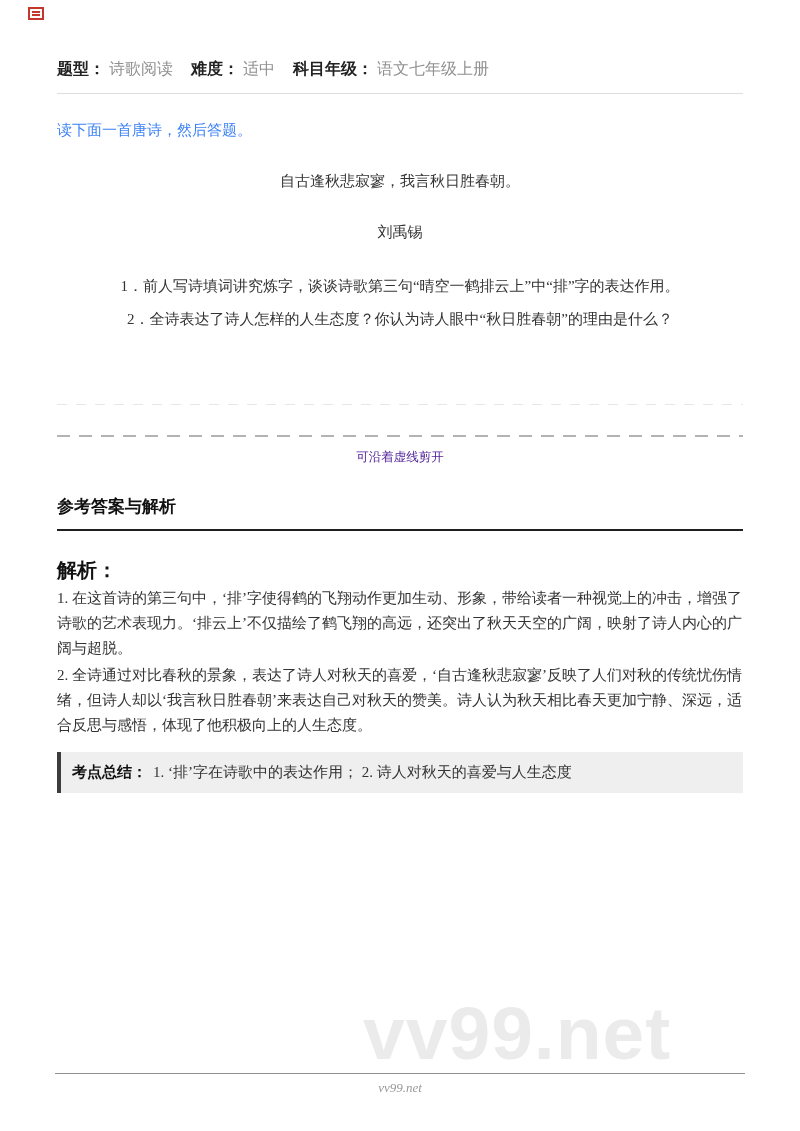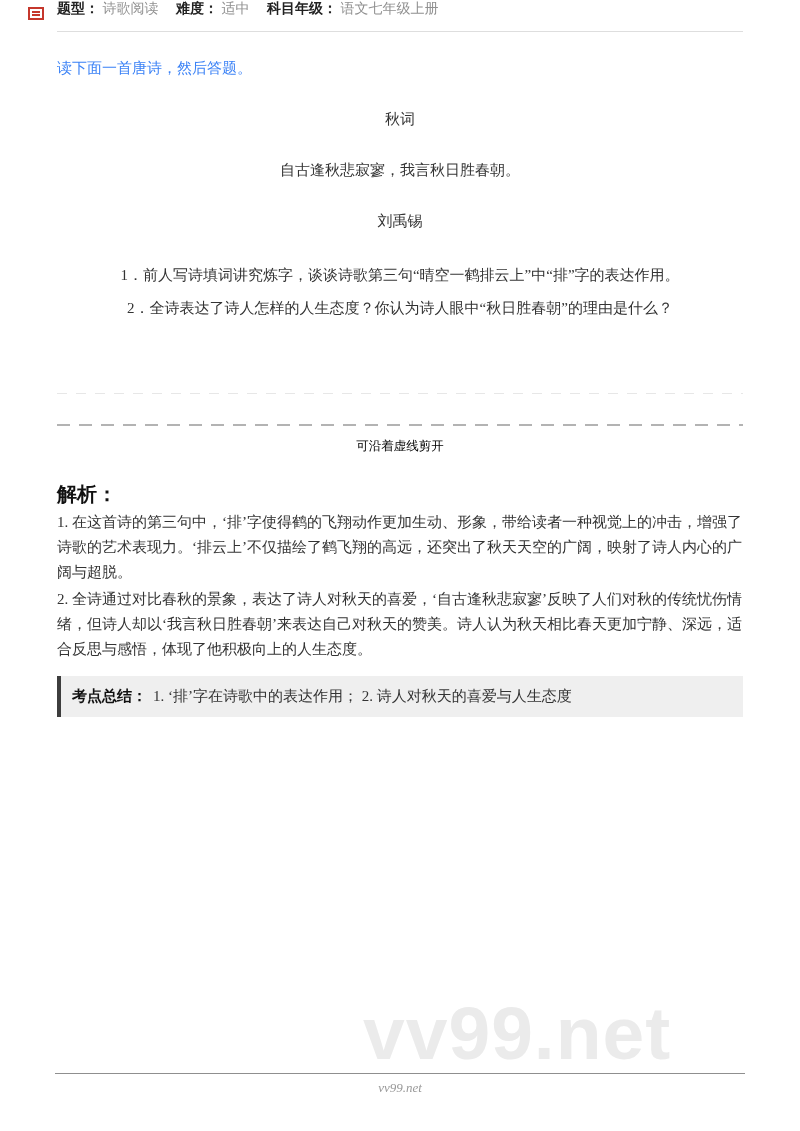--- a/index.html
+++ b/index.html
@@ -14,21 +14,21 @@
   
   .logo { position:absolute; left:28px; top:7px; width:16px; height:13px;
           border:2px solid #c5372c; }
   .logo::before { content:""; position:absolute; left:2px; right:2px; top:2px;
           height:2px; background:#c5372c; }
   .logo::after  { content:""; position:absolute; left:2px; right:2px; bottom:2px;
           height:2px; background:#c5372c; }
 
   .content { position:relative; padding:0 57px; z-index:2; }
 
-  .meta { font-size:14px; white-space:nowrap; }
+  .meta { padding-top:59px; font-size:16px; white-space:nowrap; }
   .meta .lbl { font-family:"Liberation Sans","DejaVu Sans",sans-serif;
                font-weight:700; color:#222; }
   .meta .val { color:#909090; margin-right:14px; }
 
   .divider { border-top:1px solid #dedede; margin-top:13px; }
 
   .intro { margin-top:27px; font-size:15px; color:#3b82f6; }
 
   .poem { text-align:center; font-size:15px; color:#333; }
   .poem p { margin-top:32px; }
@@ -36,21 +36,21 @@
   .questions { margin-top:28px; font-size:15px; color:#333; }
   .questions p { line-height:33px;text-align:center; }
 
   .cutline { height:2px; width:100%; }
   .cutline-light { margin-top:68px;
     background:repeating-linear-gradient(90deg,#e7e7e7 0 10px,transparent 10px 19px);
     height:1px; }
   .cutline-dark { margin-top:30px;
     background:repeating-linear-gradient(90deg,#b3b3b3 0 13px,transparent 13px 22px); }
 
-  .cut-note { text-align:center; margin-top:12px; font-size:12.5px; color:#000000; }
+  .cut-note { text-align:center; margin-top:12px; font-size:12.5px; color:#4c1d95; }
 
   .section-title { margin-top:29px; padding-bottom:11px;
     font-family:"Liberation Sans","DejaVu Sans",sans-serif;
     font-size:17px; font-weight:700; color:#111;
     border-bottom:2px solid #1f1f1f; }
 
   .inline-label { font-family:"Liberation Sans","DejaVu Sans",sans-serif;
     font-weight:700; color:#111; }
 
   .answer-block { margin-top:24px; background:#f4f4f4; padding:13px 16px;
@@ -97,34 +97,34 @@
         <span class="lbl">科目年级：</span>
         <span class="val">语文七年级上册</span>
       </span>
     </div>
 
     <div class="divider"></div>
 
     <p class="intro">读下面一首唐诗，然后答题。</p>
 
     <div class="poem">
-      <p>秋词</p>
       <p>自古逢秋悲寂寥，我言秋日胜春朝。</p>
       <p>刘禹锡</p>
     </div>
 
     <div class="questions">
       <p>1．前人写诗填词讲究炼字，谈谈诗歌第三句“晴空一鹤排云上”中“排”字的表达作用。</p>
       <p>2．全诗表达了诗人怎样的人生态度？你认为诗人眼中“秋日胜春朝”的理由是什么？</p>
     </div>
 
     <div class="cutline cutline-light"></div>
     <div class="cutline cutline-dark"></div>
     <p class="cut-note">可沿着虚线剪开</p>
 
+    <h2 class="section-title">参考答案与解析</h2>
 
 
     <p class="analysis-label inline-label">解析：</p>
     <p class="analysis">1.  在这首诗的第三句中，‘排’字使得鹤的飞翔动作更加生动、形象，带给读者一种视觉上的冲击，增强了诗歌的艺术表现力。‘排云上’不仅描绘了鹤飞翔的高远，还突出了秋天天空的广阔，映射了诗人内心的广阔与超脱。</p>
     <p class="analysis">2.  全诗通过对比春秋的景象，表达了诗人对秋天的喜爱，‘自古逢秋悲寂寥’反映了人们对秋的传统忧伤情绪，但诗人却以‘我言秋日胜春朝’来表达自己对秋天的赞美。诗人认为秋天相比春天更加宁静、深远，适合反思与感悟，体现了他积极向上的人生态度。</p>
 
     <div class="keypoints">
       <span class="inline-label">考点总结：</span><span>1.  ‘排’字在诗歌中的表达作用；  2.  诗人对秋天的喜爱与人生态度</span>
     </div>
 

